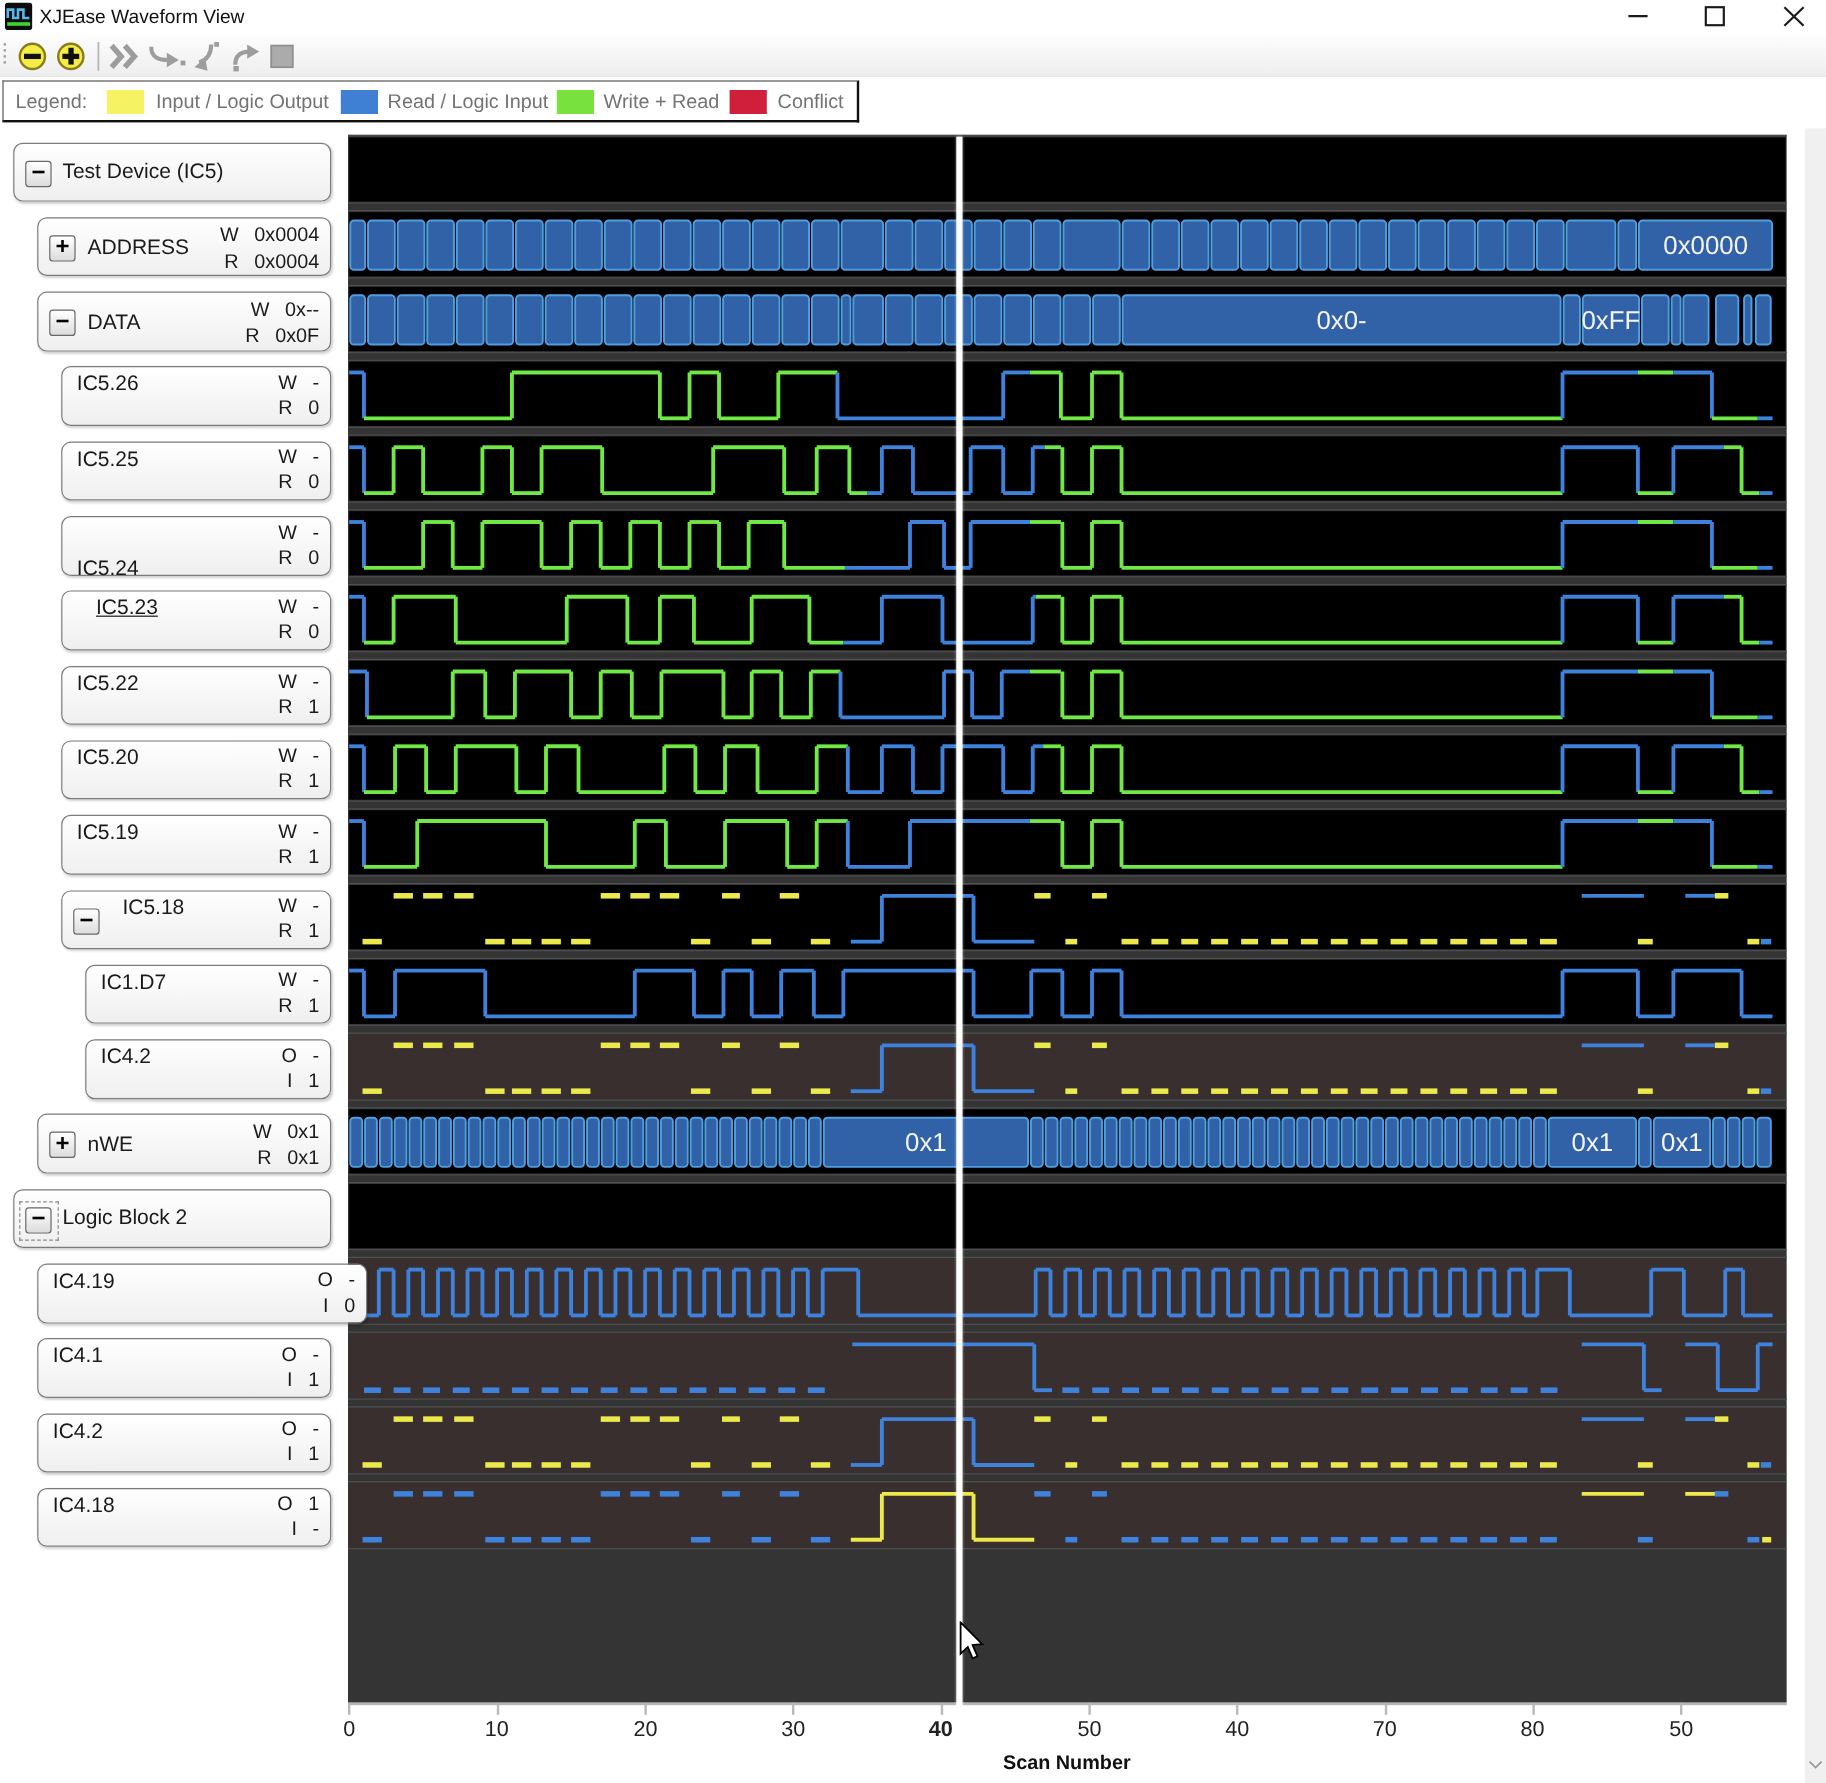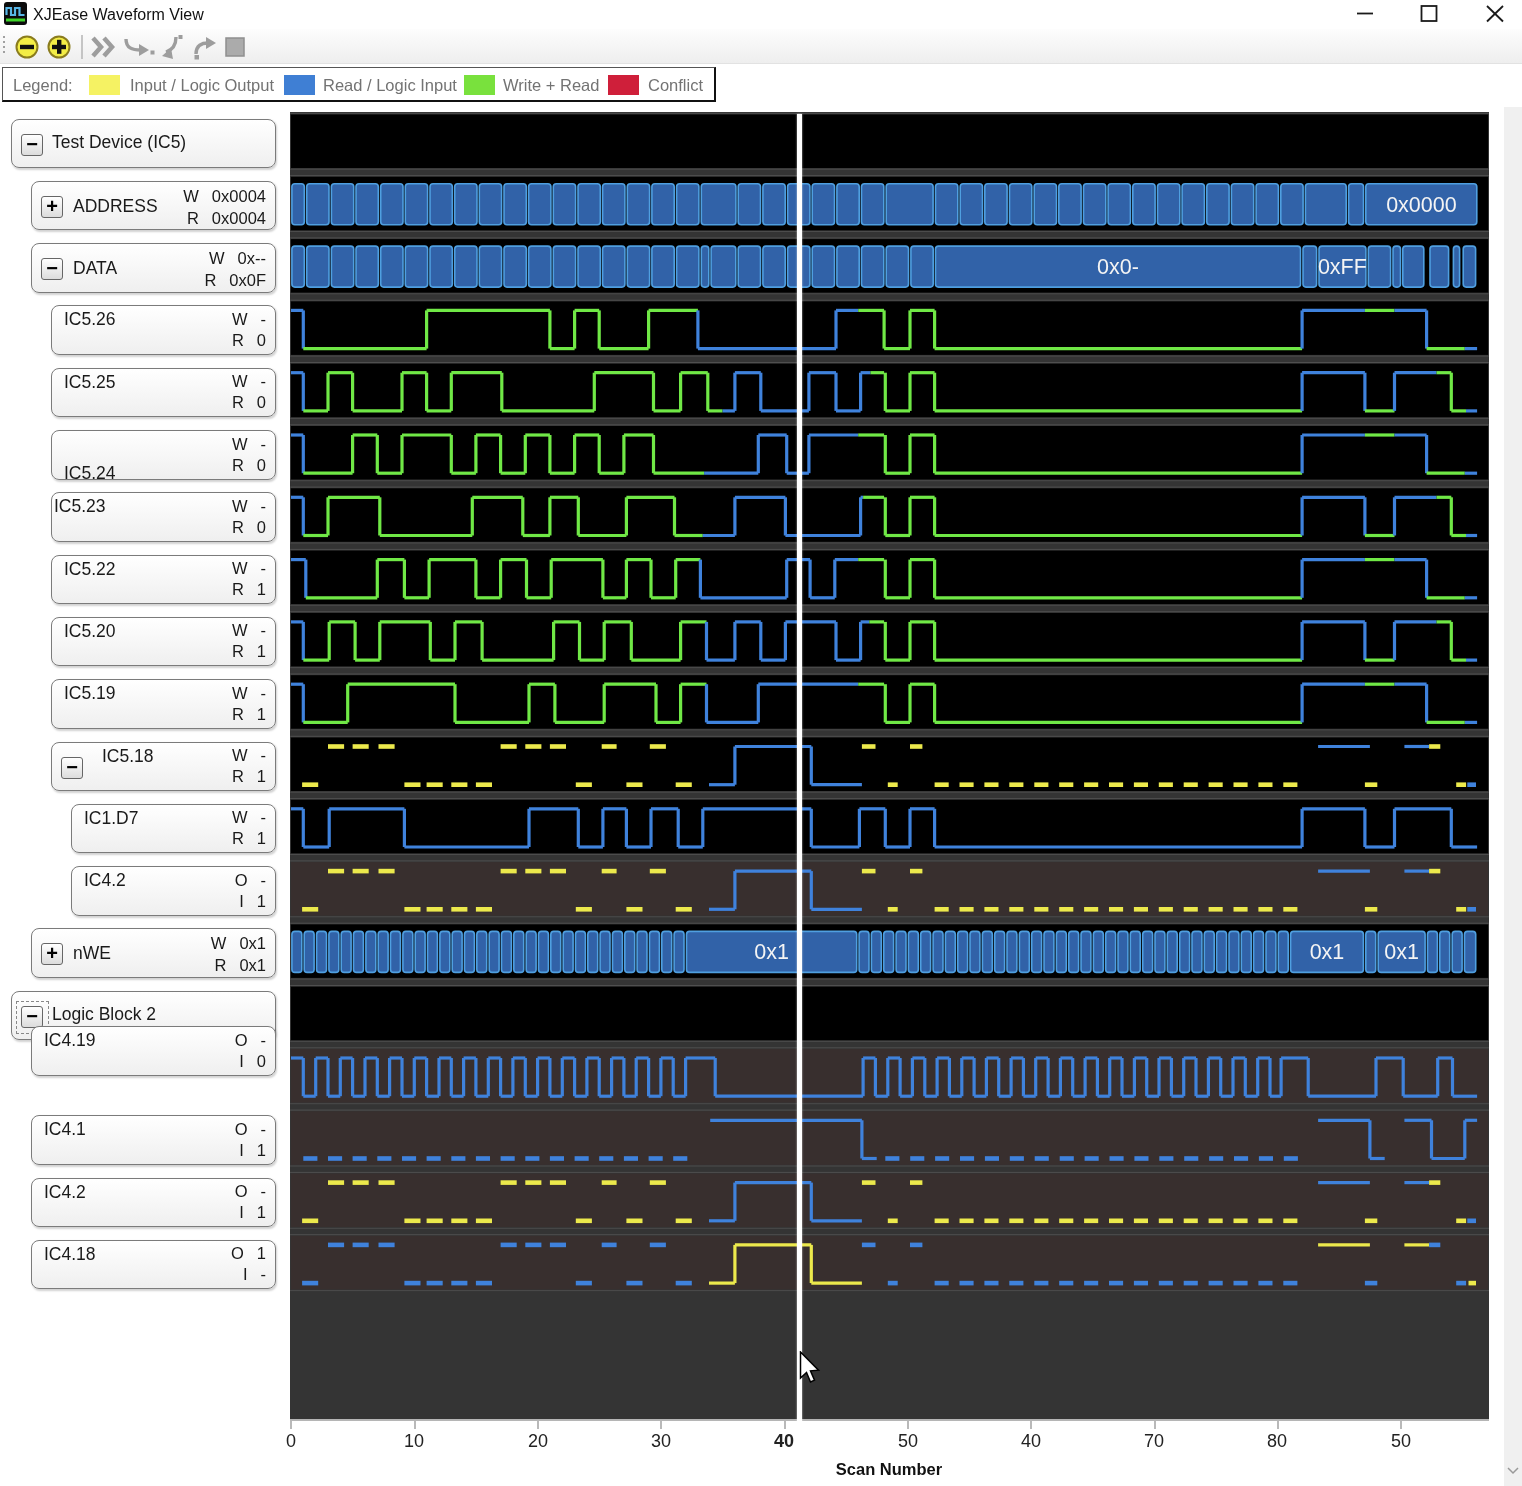--- a/index.html
+++ b/index.html
@@ -1094,21 +1094,21 @@
       <span class="vgap"></span>
       <span>-</span>
     </div>
     <div class="vline" style="top:24.5px;font-size:16.5px;">
       <span>R</span>
       <span class="vgap"></span>
       <span>0</span>
     </div>
   </div>
 <div class="pbox" style="left:51px;top:492.3px;width:225px;height:49.5px;">
-    <div class="slabel" style="left:2px;top:3px;">IC5.23</div>
+    <div class="slabel" style="left:28px;top:3px;text-decoration:underline;">IC5.23</div>
     <div class="vline" style="top:3.5px;font-size:16.5px;">
       <span>W</span>
       <span class="vgap"></span>
       <span>-</span>
     </div>
     <div class="vline" style="top:24.5px;font-size:16.5px;">
       <span>R</span>
       <span class="vgap"></span>
       <span>0</span>
     </div>
@@ -1204,21 +1204,21 @@
       <span>R</span>
       <span class="vgap"></span>
       <span>0x1</span>
     </div>
   </div>
 <div class="pbox" style="left:11px;top:990.7px;width:265px;height:49.5px;">
     <div style="position:absolute;left:4px;top:9px;width:33px;height:33px;border:1.5px dashed #888;"></div>
     <div class="pbtn" style="left:9px;top:14px;">−</div>
     <div class="glabel" style="left:40px;top:-2px;height:49.5px;line-height:49.5px;">Logic Block 2</div>
   </div>
-<div class="pbox" style="left:31px;top:1026px;width:245px;height:49.5px;">
+<div class="pbox" style="left:31px;top:1053.0px;width:275px;height:49.5px;">
     <div class="slabel" style="left:12px;top:3px;">IC4.19</div>
     <div class="vline" style="top:3.5px;font-size:16.5px;">
       <span>O</span>
       <span class="vgap"></span>
       <span>-</span>
     </div>
     <div class="vline" style="top:24.5px;font-size:16.5px;">
       <span>I</span>
       <span class="vgap"></span>
       <span>0</span>

